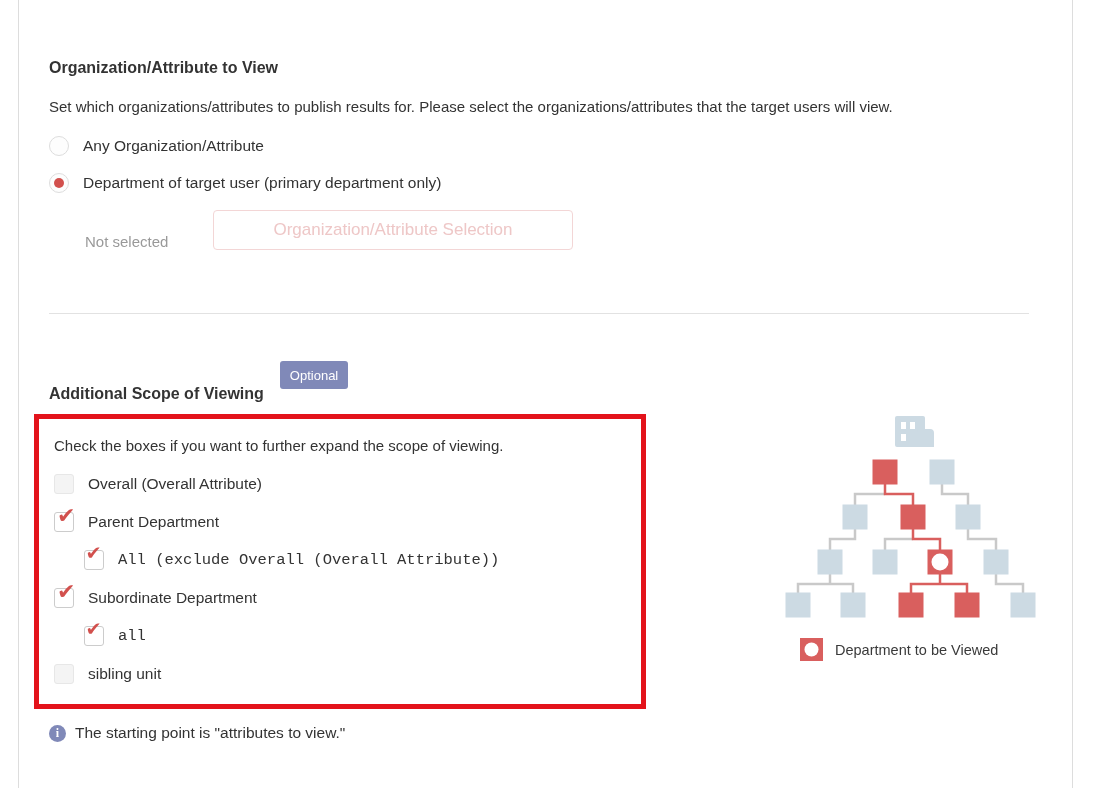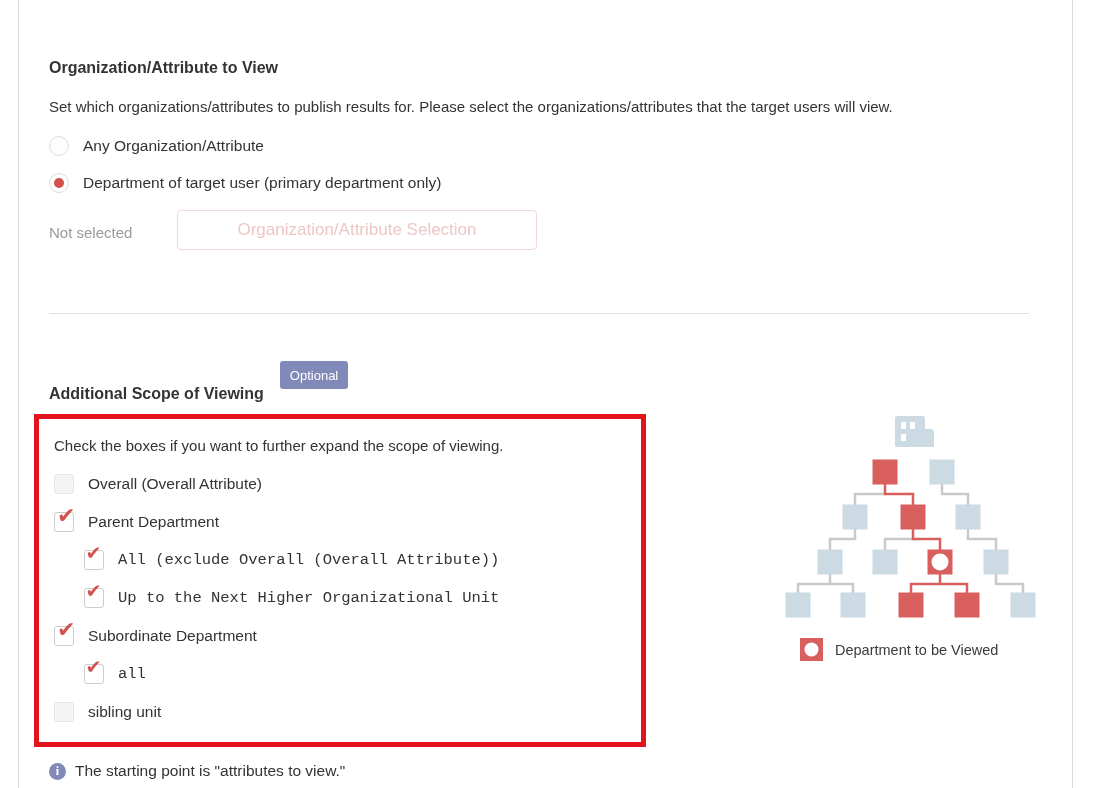--- a/index.html
+++ b/index.html
@@ -50,23 +50,24 @@
   .radio.selected::after {
     content: "";
     position: absolute;
     left: 4px; top: 4px;
     width: 10px; height: 10px;
     border-radius: 50%;
     background: var(--check_red, #d2504d);
   }
   .radio-label { margin-left: 14px; font-size: 15.5px; }
   .sub-row {
+    margin-left: 36px;
     margin-top: 4px;
     display: flex;
-    align-items: center;
+    align-items: flex-end;
     height: 40px;
   }
   .muted-label {
     padding-top: 5px;
     font-size: 15px;
     color: var(--text_gray, #999);
     width: 128px;
   }
   .ghost-button {
     width: 360px; height: 40px;
@@ -213,24 +214,20 @@
       <span class="cb-label">Overall (Overall Attribute)</span>
     </div>
     <div class="cb-row">
       <span class="checkbox checked"></span>
       <span class="cb-label">Parent Department</span>
     </div>
     <div class="cb-row indent">
       <span class="checkbox checked"></span>
       <span class="cb-label">All (exclude Overall (Overall Attribute))</span>
     </div>
-    <div class="cb-row indent">
-      <span class="checkbox checked"></span>
-      <span class="cb-label">Up to the Next Higher Organizational Unit</span>
-    </div>
     <div class="cb-row">
       <span class="checkbox checked"></span>
       <span class="cb-label">Subordinate Department</span>
     </div>
     <div class="cb-row indent">
       <span class="checkbox checked"></span>
       <span class="cb-label">all</span>
     </div>
     <div class="cb-row">
       <span class="checkbox unchecked"></span>

